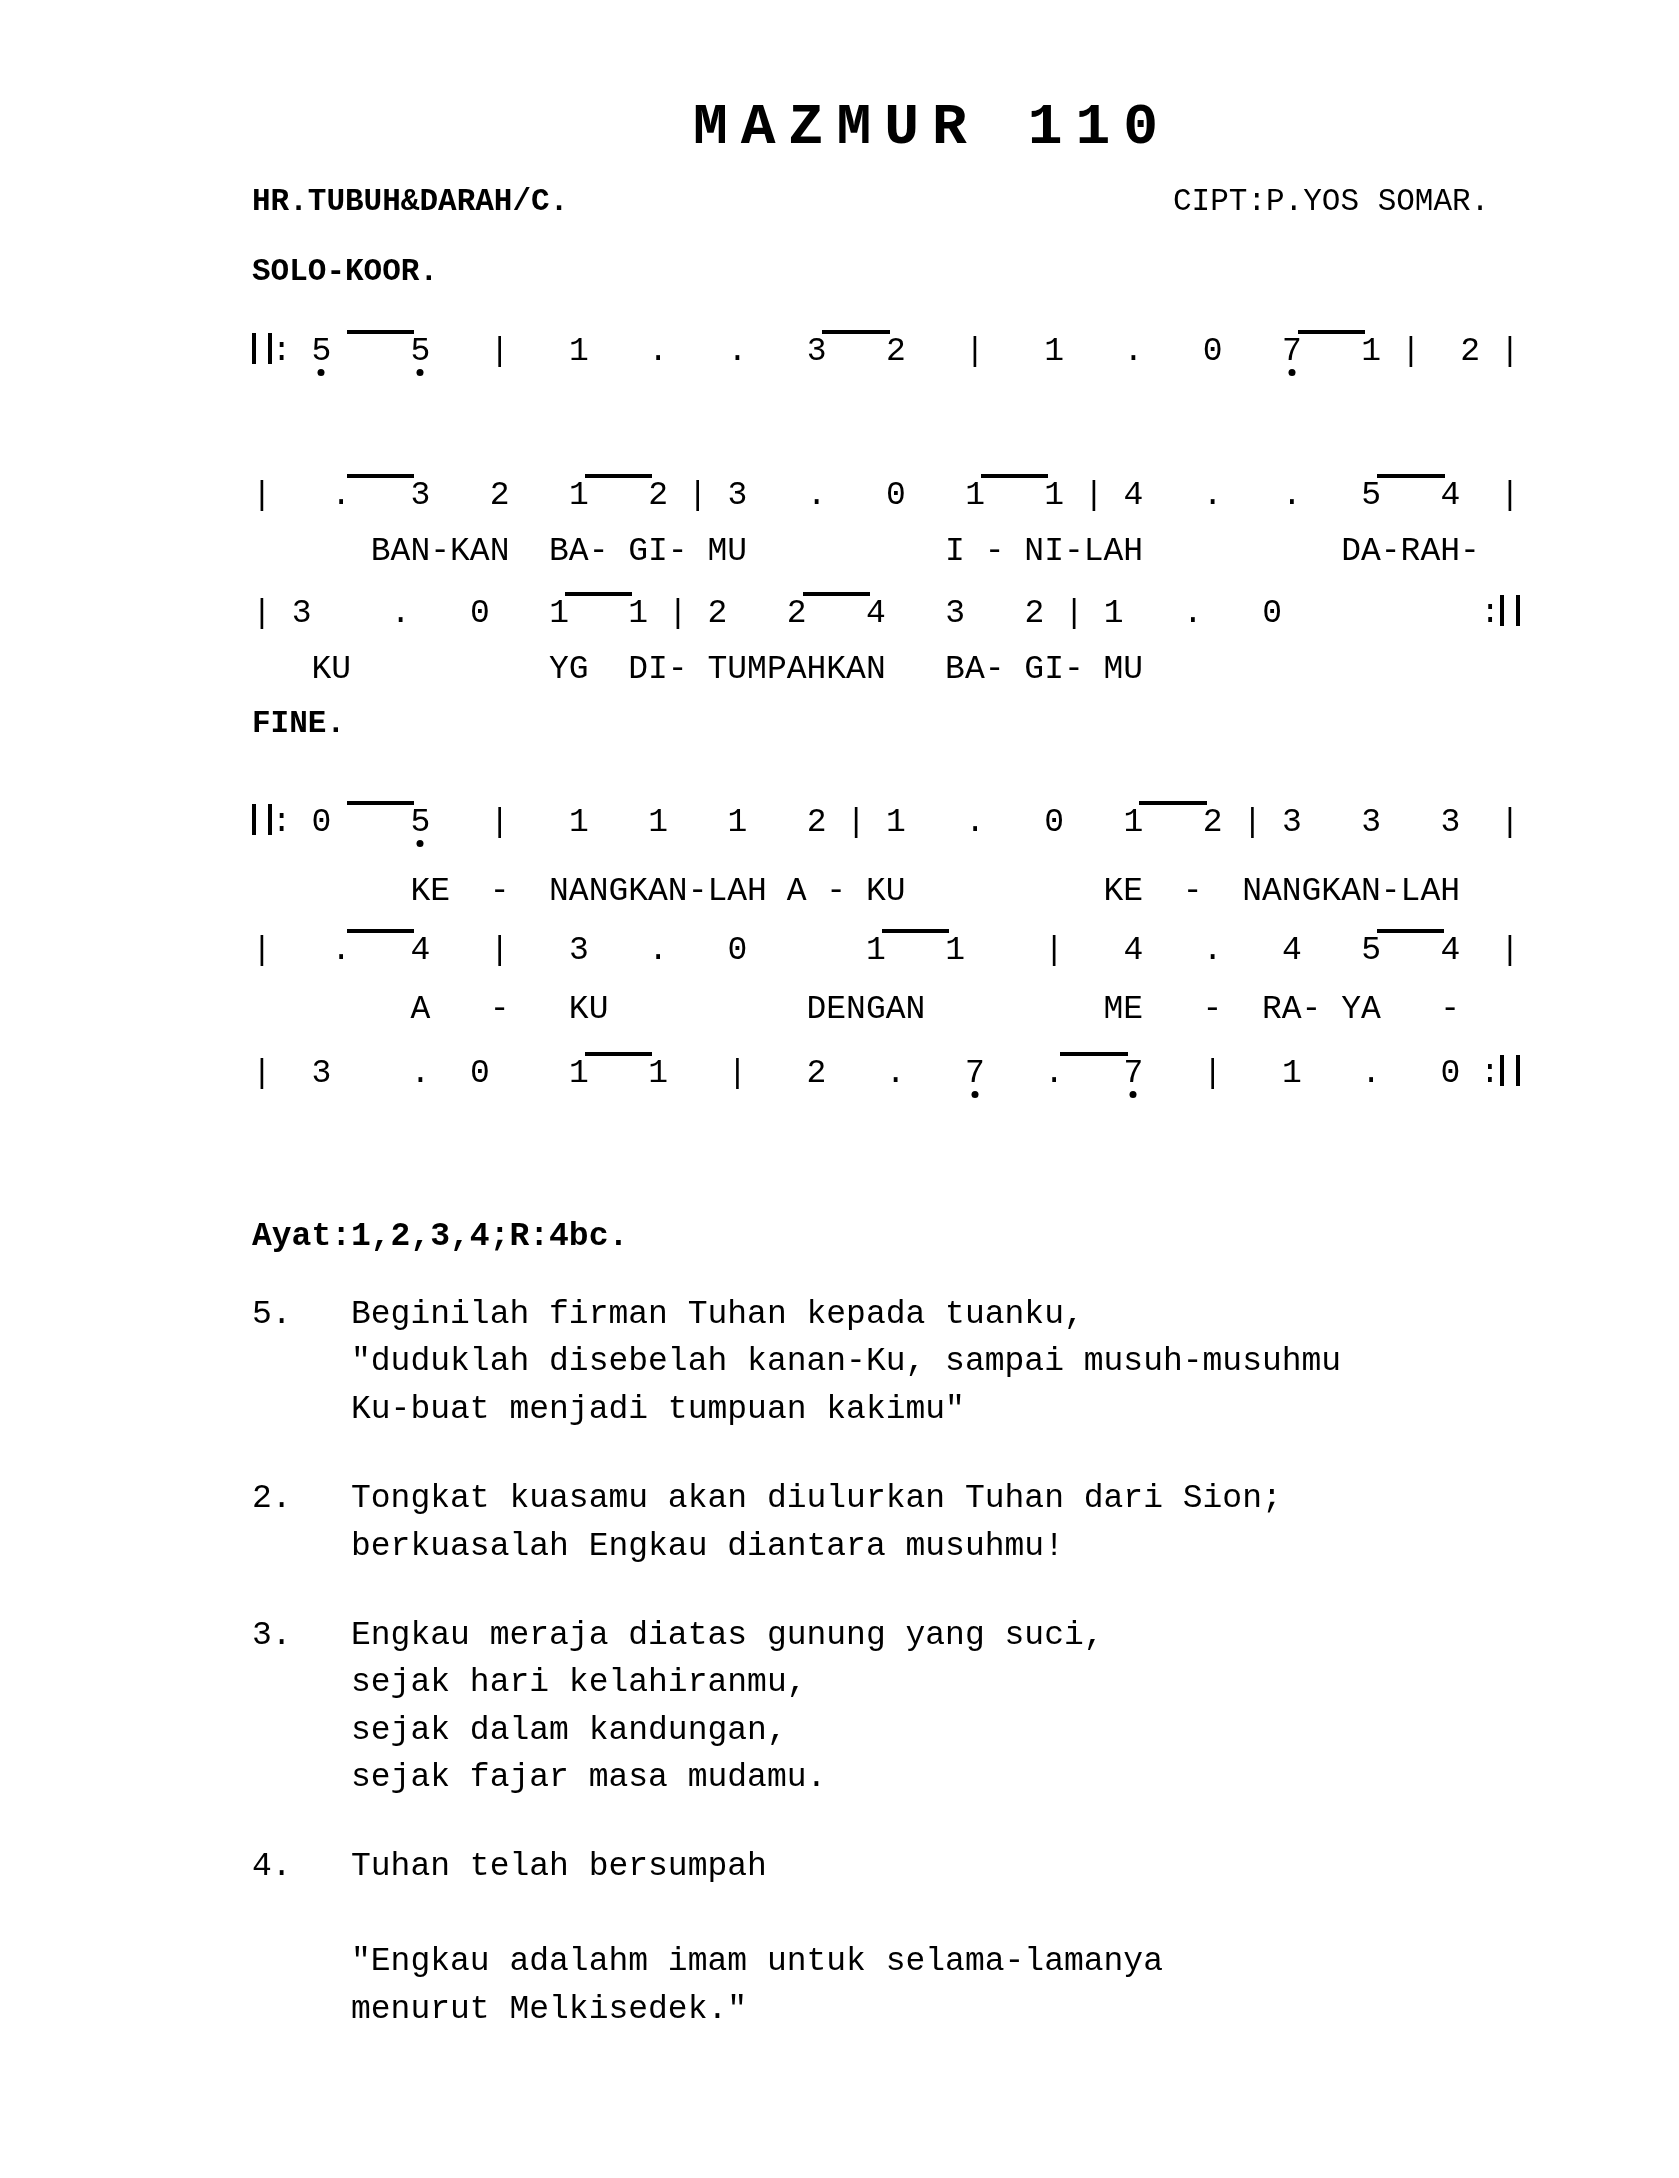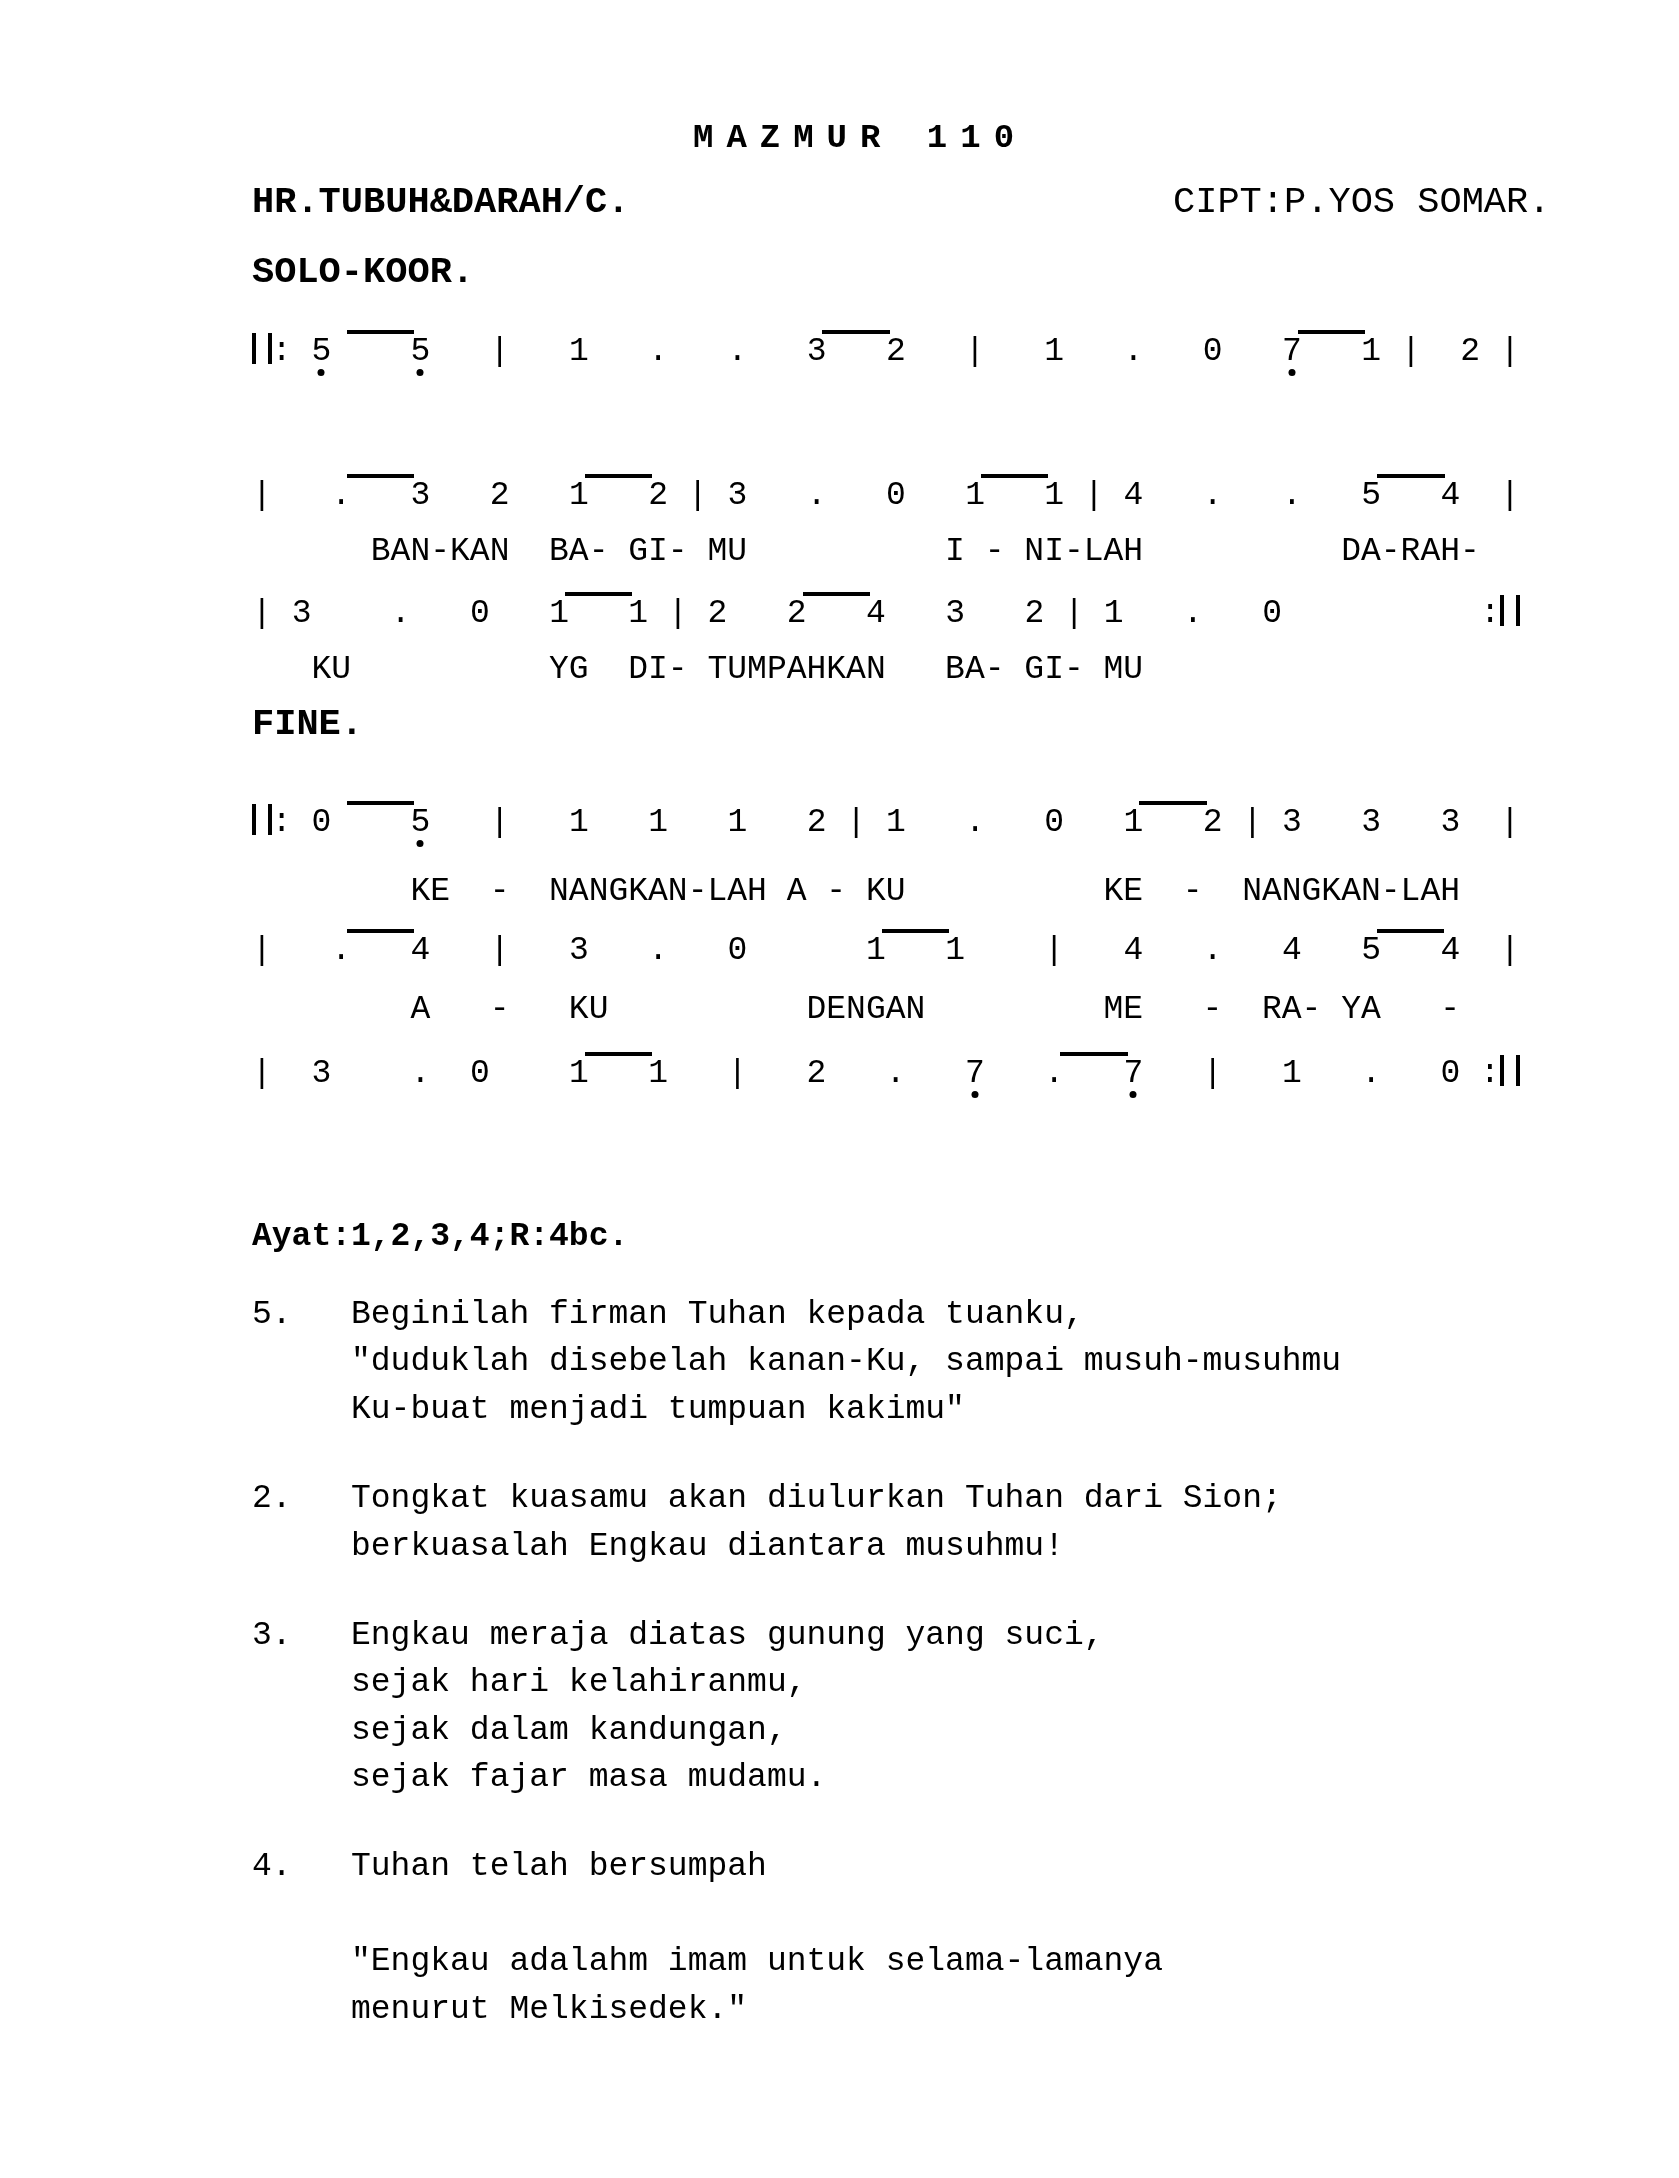--- a/index.html
+++ b/index.html
@@ -1,23 +1,23 @@
 <!DOCTYPE html>
 <html><head>
 <meta charset="utf-8">
 <style>
   html,body{margin:0;padding:0;background:#888;}
   .page{position:relative;width:1679px;height:2178px;background:#ffffff;overflow:hidden;
         font-family:"Liberation Mono","DejaVu Sans Mono",monospace;color:#000;}
   .mono{position:absolute;left:252px;font-family:"Liberation Mono","DejaVu Sans Mono",monospace;
         font-size:33px;line-height:36px;white-space:pre;color:#000;}
   .bold{font-weight:bold;}
-  .hdr{font-size:37px;}
-  .title{position:absolute;left:693px;top:95px;font-size:34px;font-weight:bold;
-         letter-spacing:13px;white-space:pre;margin-top:24px;}
+  .hdr{font-size:31px;}
+  .title{position:absolute;left:693px;top:95px;font-size:58px;font-weight:bold;
+         letter-spacing:13px;white-space:pre;}
   .row{white-space:pre;}
   
   .ol{position:relative;}
   .ol::before{content:"";position:absolute;left:-4px;right:-4px;top:-3px;height:4px;background:#000;}
   
   .nd{position:relative;}
   .nd::after{content:"";position:absolute;left:50%;transform:translateX(-50%);
              bottom:-6px;width:7px;height:7px;border-radius:50%;background:#000;}
   
   .dbar{display:inline-block;width:1ch;height:31px;box-sizing:border-box;

